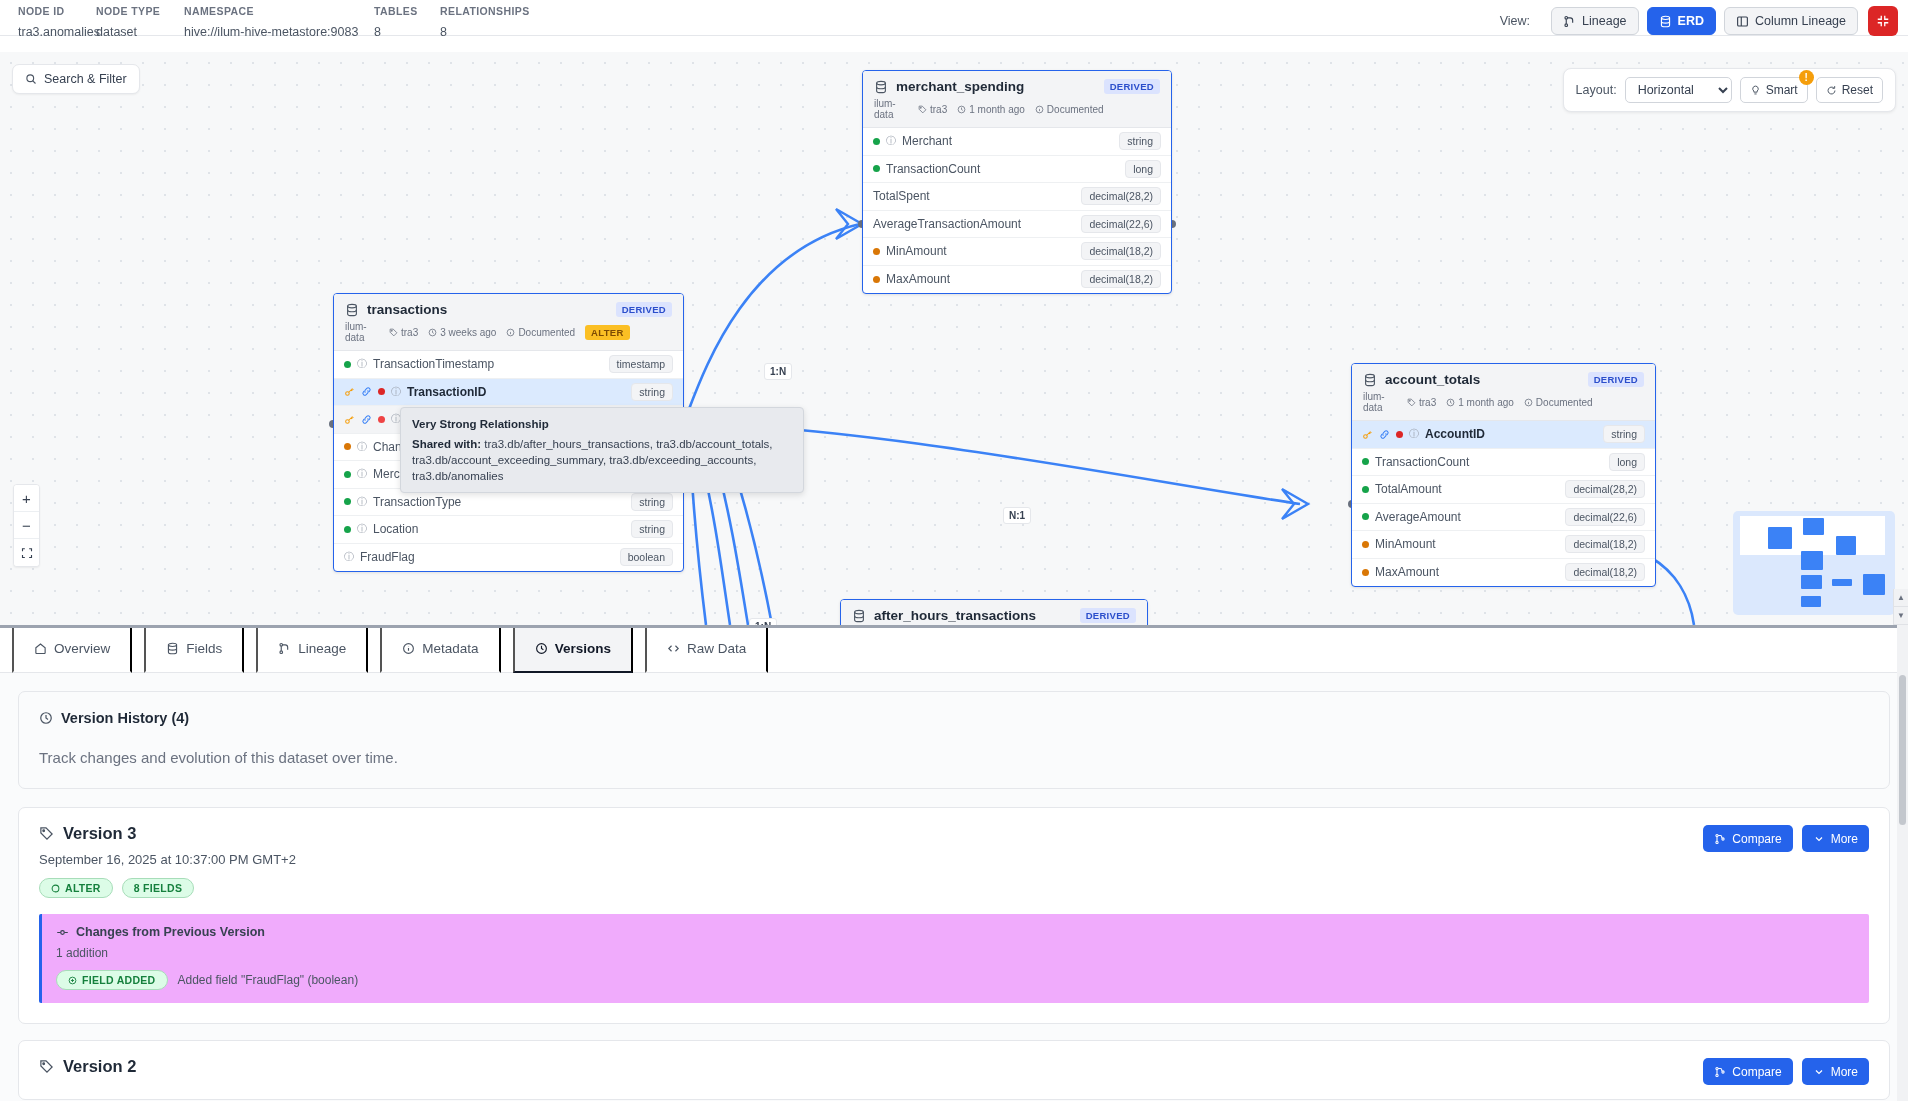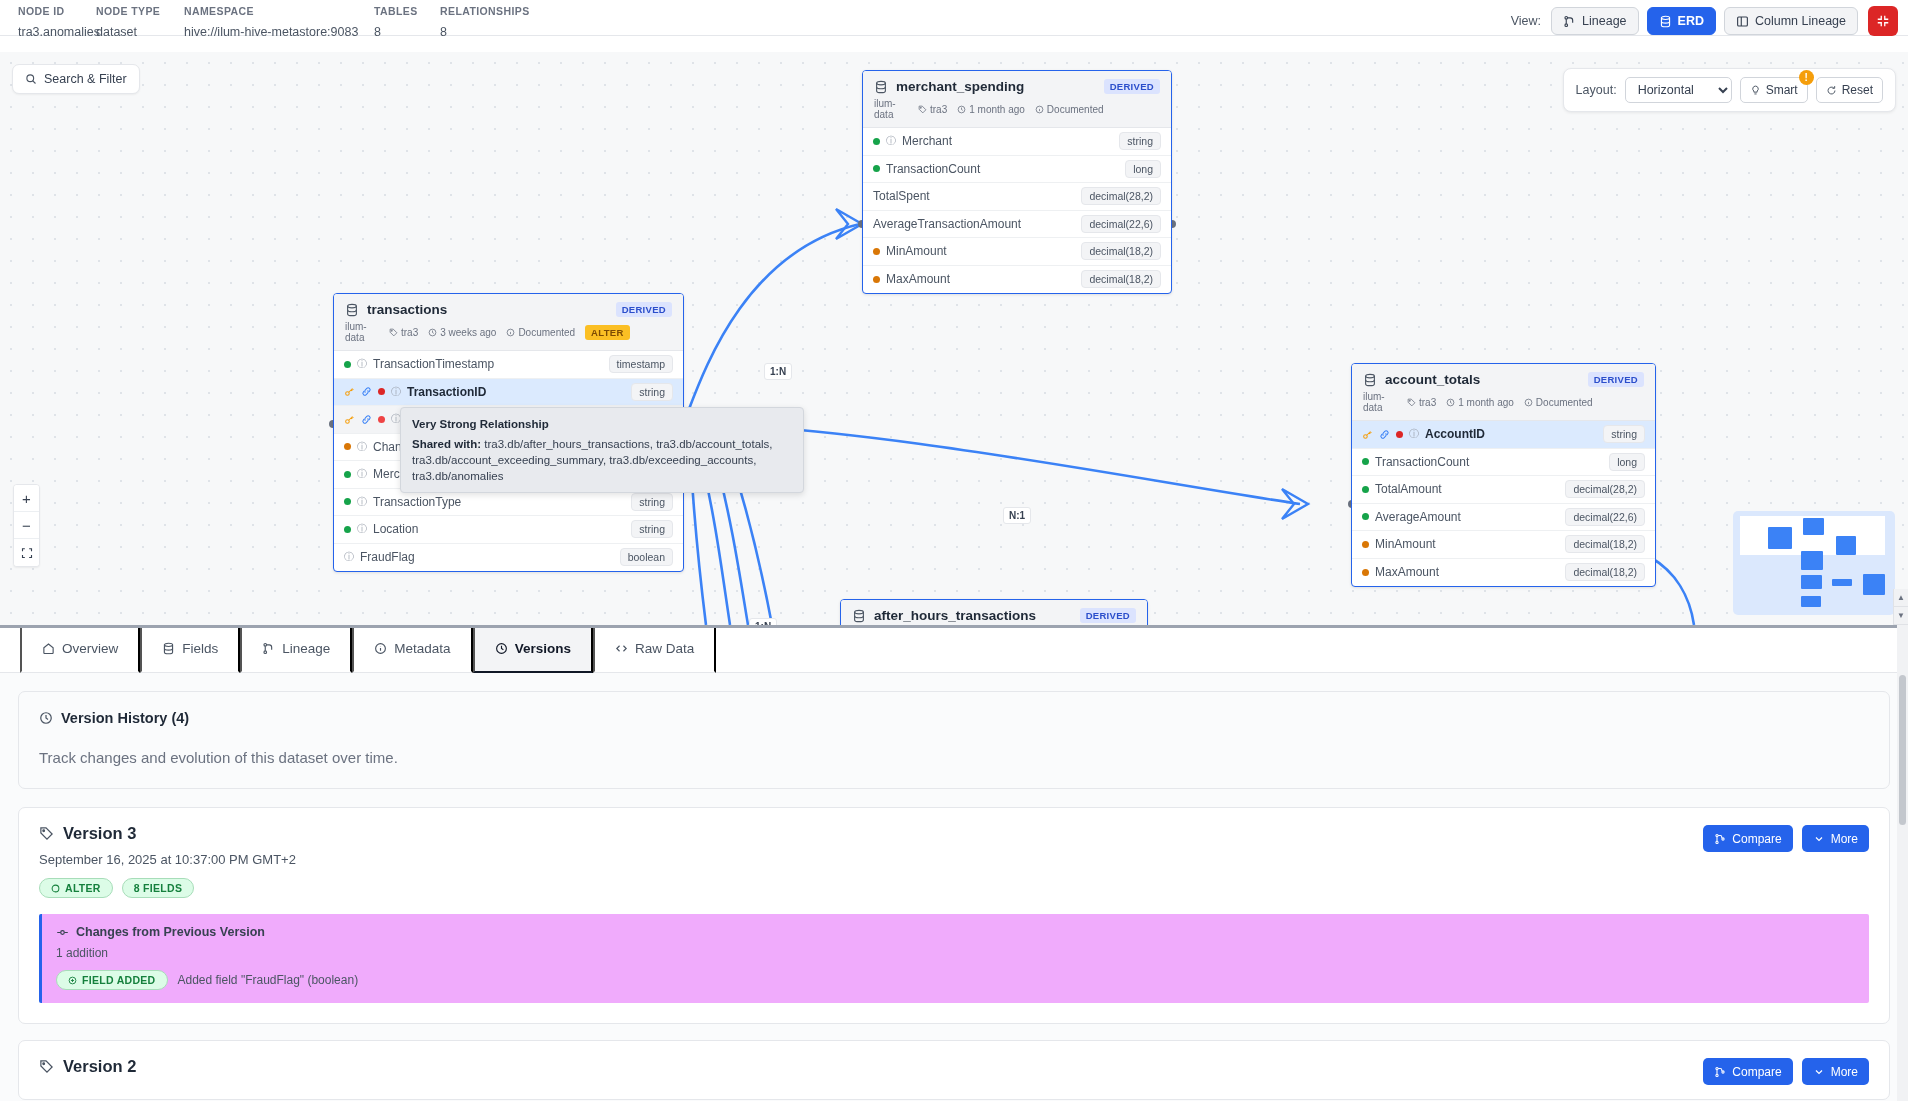--- a/index.html
+++ b/index.html
@@ -27,21 +27,21 @@
   .mc-nodeid { width: 78px; }
   .mc-nodetype { width: 88px; }
   .mc-namespace { width: 190px; }
   .mc-tables { width: 66px; }
   .mc-rel { width: 120px; }
 
   .view-controls {
     position: absolute; right: 10px; top: 6px;
     display: flex; align-items: center; gap: 8px;
   }
-  .view-label { font-size: 12.5px; color: #4b5563; margin-right: 2px; }
+  .view-label { font-size: 12.5px; color: #4b5563; margin-right: 13px; }
   .vbtn {
     display: flex; align-items: center; gap: 6px;
     height: 28px; padding: 0 11px;
     border: 1px solid #d1d5db; border-radius: 6px;
     background: #f3f4f6; color: #374151;
     font-size: 12.5px; font-family: inherit; cursor: pointer;
     white-space: nowrap;
   }
   .vbtn.active { background: #2563eb; border-color: #2563eb; color: #fff; font-weight: bold; }
   .vbtn-red {
@@ -187,22 +187,22 @@
     flex: 1; display: flex; align-items: center; justify-content: center;
     font-size: 8px; color: #6b7280; border-bottom: 1px solid #e0e2e6;
   }
 
   
   .bottom {
     position: absolute; left: 0; top: 625px; width: 1908px; height: 476px;
     background: #fafbfc; overflow: hidden;
   }
   .tabs {
-    display: flex; align-items: center; gap: 0; height: 48px;
-    background: #fff; border-bottom: 1px solid #e5e7eb; padding-left: 20px;
+    display: flex; align-items: center; gap: 12px; height: 48px;
+    background: #fff; border-bottom: 1px solid #e5e7eb; padding-left: 12px;
   }
   .tab {
     display: flex; align-items: center; gap: 7px;
     height: 48px; padding: 0 20px;
     font-size: 13.5px; color: #4b5563; cursor: pointer;
     border-bottom: 2.5px solid transparent; background: none; font-family: inherit;
   }
   .tab.active {
     color: #111827; font-weight: bold; border-bottom-color: #111827; background: #f3f4f6;
   }

